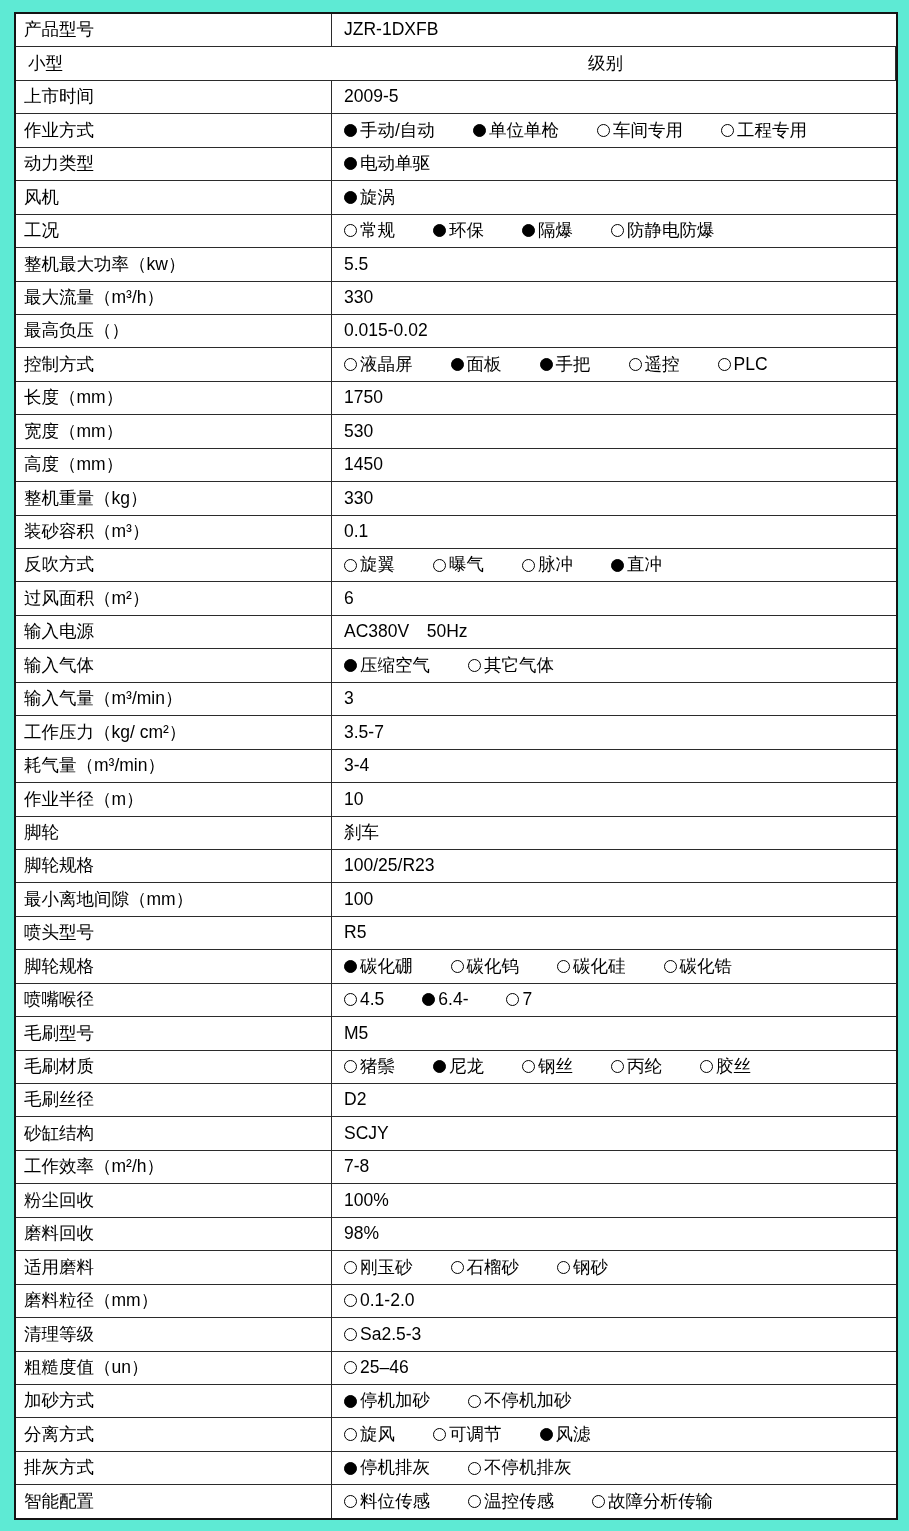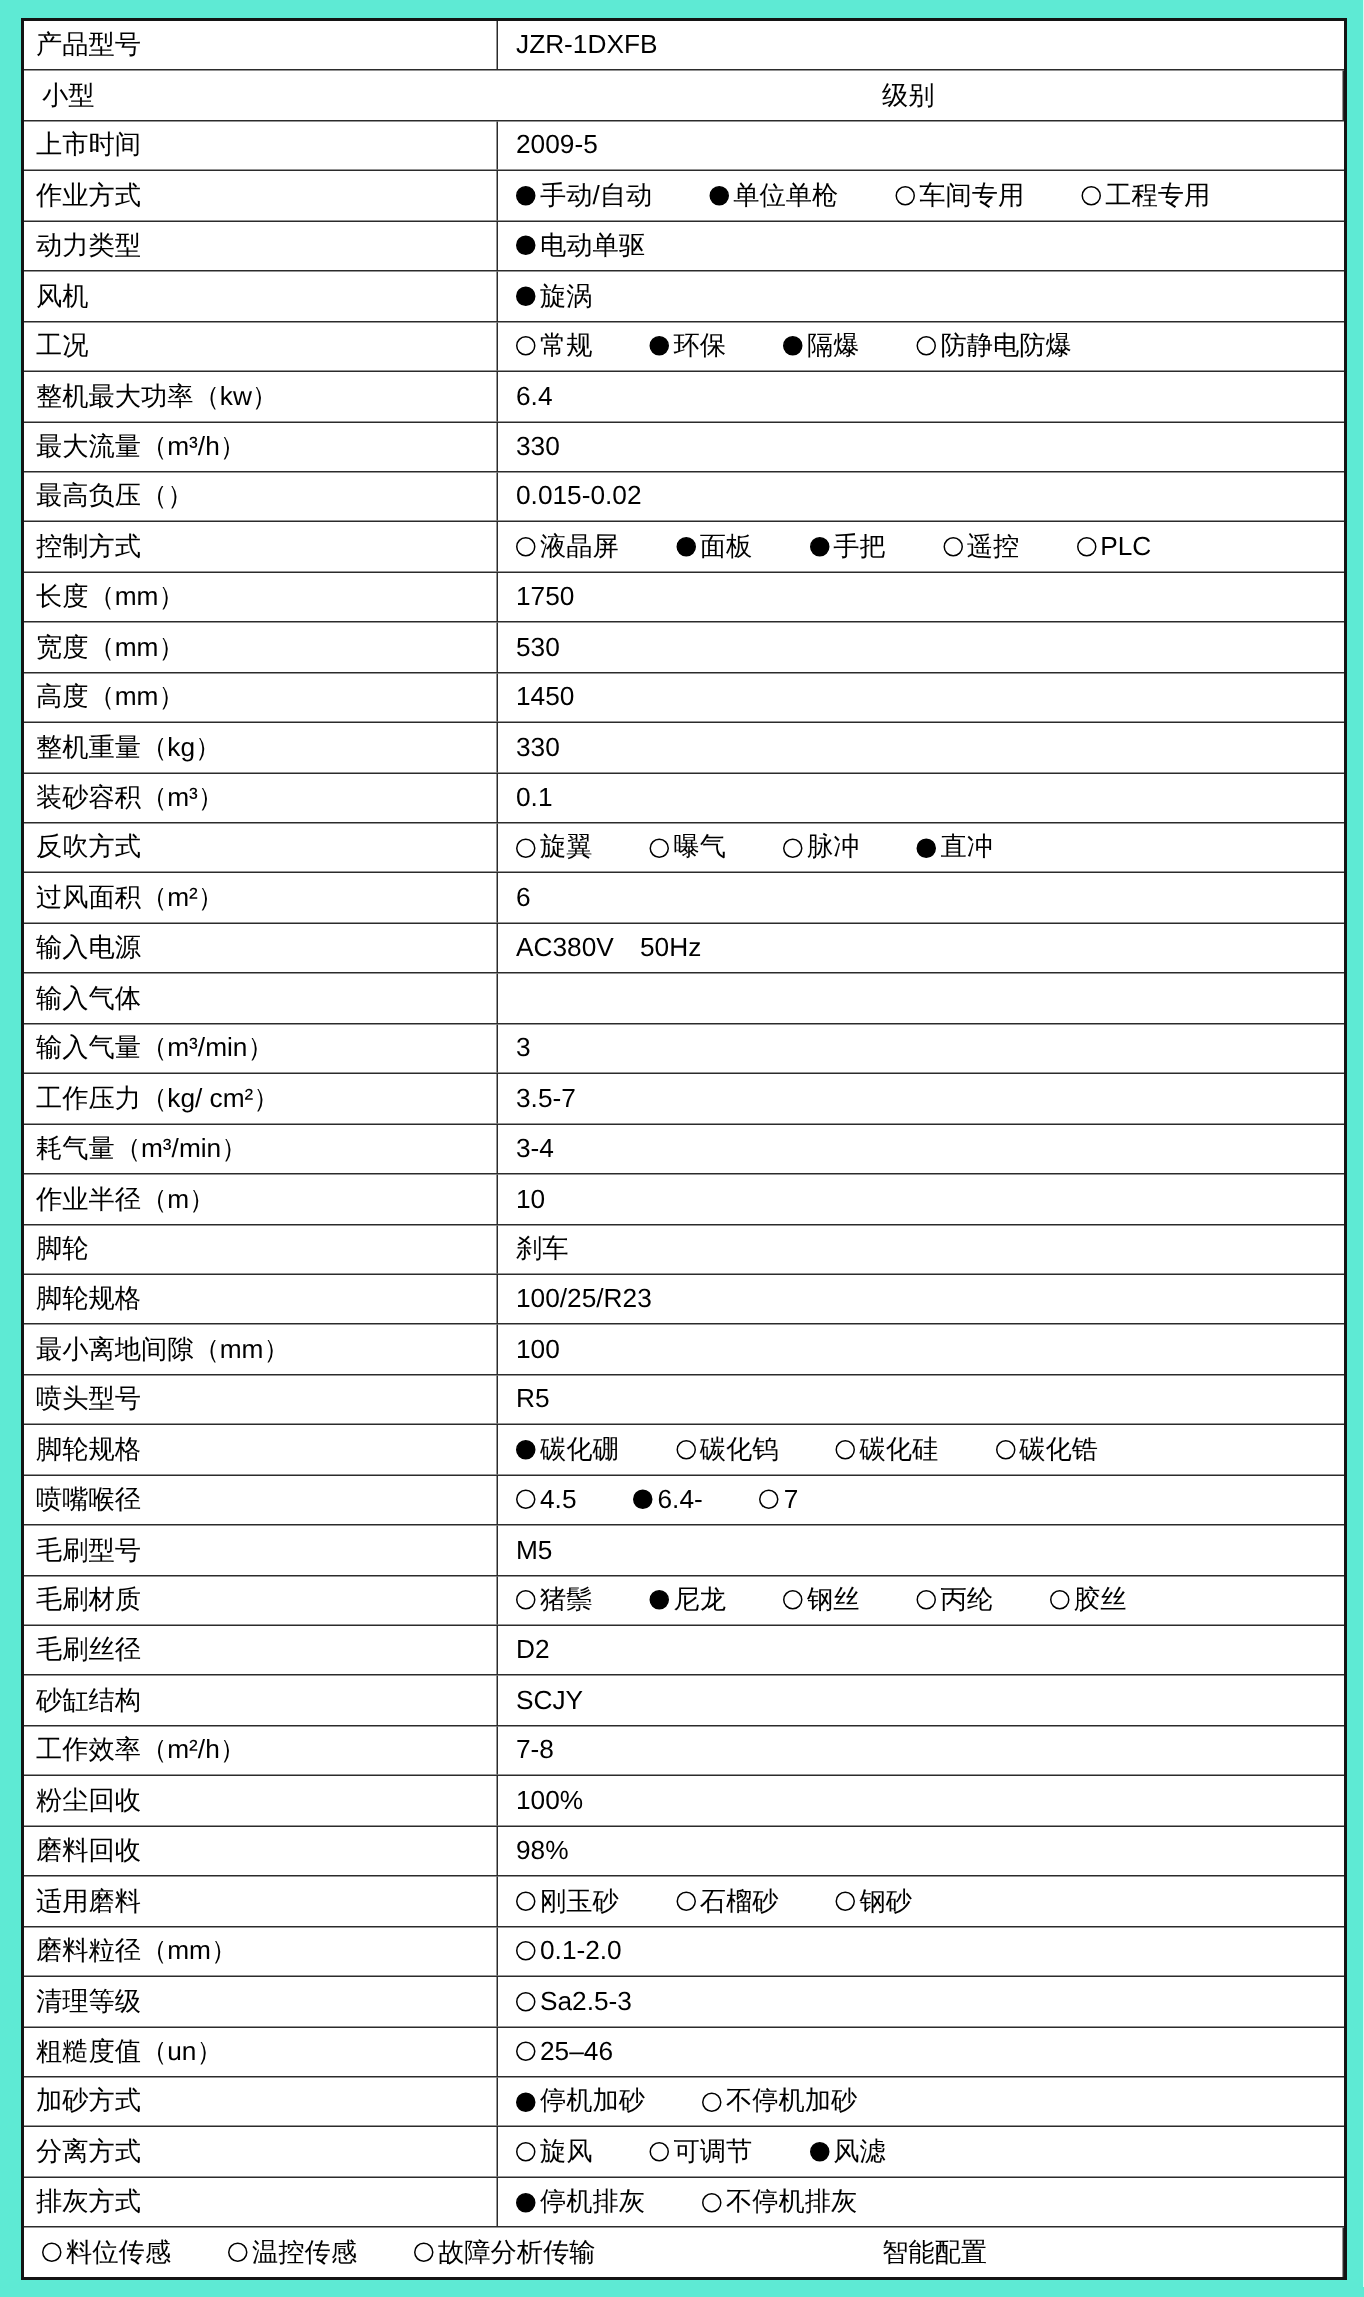--- a/index.html
+++ b/index.html
@@ -165,21 +165,21 @@
           <span class="option">
             <span class="marker hollow"></span>
             <span>防静电防爆</span>
           </span>
         </div>
       </div>
       <div class="spec-row">
         <div class="cell label-cell">整机最大功率（kw）</div>
         <div class="cell value-cell">
           <span class="option">
-            <span>6.4</span>
+            <span>5.5</span>
           </span>
         </div>
       </div>
       <div class="spec-row">
         <div class="cell label-cell">最大流量（m³/h）</div>
         <div class="cell value-cell">
           <span class="option">
             <span>330</span>
           </span>
         </div>
@@ -289,20 +289,30 @@
       <div class="spec-row">
         <div class="cell label-cell">输入电源</div>
         <div class="cell value-cell">
           <span class="option">
             <span>AC380V　50Hz</span>
           </span>
         </div>
       </div>
       <div class="spec-row">
         <div class="cell label-cell">输入气体</div>
+        <div class="cell value-cell">
+          <span class="option">
+            <span class="marker filled"></span>
+            <span>压缩空气</span>
+          </span>
+          <span class="option">
+            <span class="marker hollow"></span>
+            <span>其它气体</span>
+          </span>
+        </div>
       </div>
       <div class="spec-row">
         <div class="cell label-cell">输入气量（m³/min）</div>
         <div class="cell value-cell">
           <span class="option">
             <span>3</span>
           </span>
         </div>
       </div>
       <div class="spec-row">
@@ -553,30 +563,30 @@
             <span class="marker filled"></span>
             <span>停机排灰</span>
           </span>
           <span class="option">
             <span class="marker hollow"></span>
             <span>不停机排灰</span>
           </span>
         </div>
       </div>
       <div class="spec-row">
+        <div class="cell label-cell">智能配置</div>
         <div class="cell value-cell">
           <span class="option">
             <span class="marker hollow"></span>
             <span>料位传感</span>
           </span>
           <span class="option">
             <span class="marker hollow"></span>
             <span>温控传感</span>
           </span>
           <span class="option">
             <span class="marker hollow"></span>
             <span>故障分析传输</span>
           </span>
         </div>
-        <div class="cell label-cell">智能配置</div>
       </div>
     </div>
 </div>
 
 </body></html>

